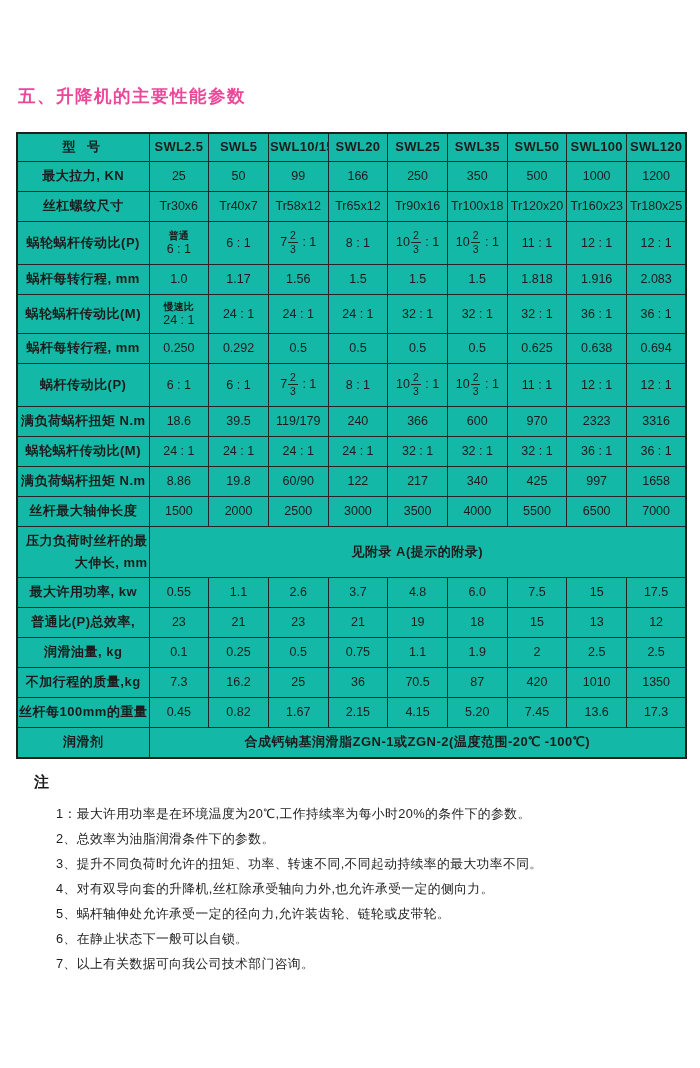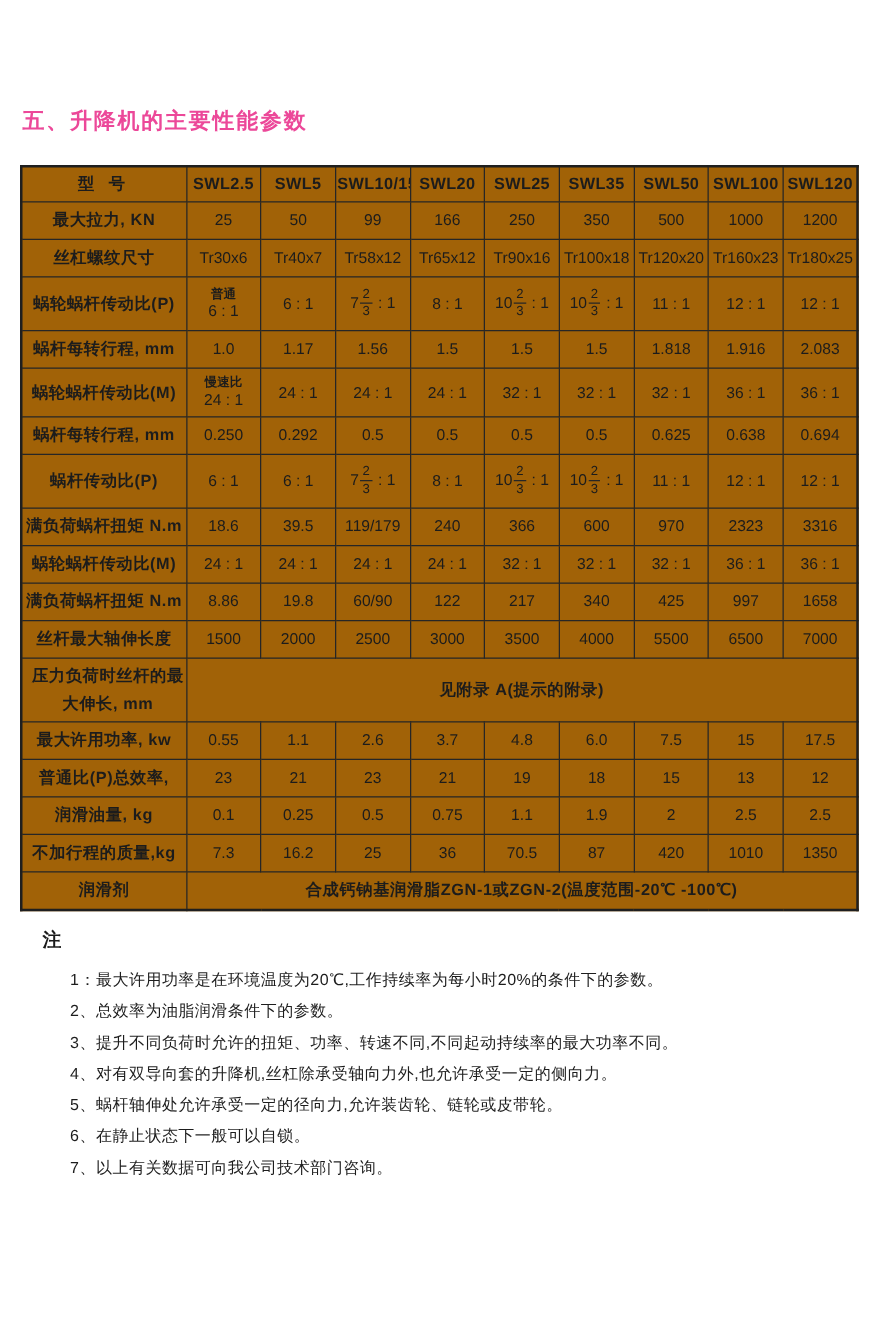--- a/index.html
+++ b/index.html
@@ -23,21 +23,21 @@
     font-weight: bold;
     letter-spacing: 1.5px;
     margin: 0 0 24px 2px;
     color: #ec4899;
   }
   table.spec-table {
     border-collapse: collapse;
     table-layout: fixed;
     width: 670px;
     border: 2.5px solid #1f1f1f;
-    background: #a16207;
+    background: #14b8a6;
   }
   table.spec-table col.label-col { width: 132px; }
   table.spec-table col.data-col  { width: 59.7px; }
   .spec-table th, .spec-table td {
     border: 1.5px solid #262626;
     text-align: center;
     vertical-align: middle;
     padding: 0 1px;
     font-size: 12.5px;
     font-weight: 500;
@@ -55,21 +55,21 @@
   .spec-table tr.r-normal td { height: 29px; }
   .spec-table tr.r-mid td    { height: 38px; }
   .spec-table tr.r-tall td   { height: 42px; }
   .spec-table tr.r-taller td { height: 50px; }
   .spec-table td.label {
     font-size: 13px;
     font-weight: 600;
     letter-spacing: 0.5px;
   }
   .spec-table td.label.left {
-    text-align: center;
+    text-align: right;
     padding-left: 7px;
   }
   .spec-table td.label.left div { line-height: 1.7; }
   .spec-table td.span-cell {
     font-size: 13px;
     font-weight: 600;
     letter-spacing: 0.5px;
   }
   .cell-note {
     display: block;
@@ -330,20 +330,32 @@
           <td class="label">不加行程的质量,kg</td>
           <td>7.3</td>
           <td>16.2</td>
           <td>25</td>
           <td>36</td>
           <td>70.5</td>
           <td>87</td>
           <td>420</td>
           <td>1010</td>
           <td>1350</td>
+        </tr>
+        <tr class="r-normal">
+          <td class="label">丝杆每100mm的重量</td>
+          <td>0.45</td>
+          <td>0.82</td>
+          <td>1.67</td>
+          <td>2.15</td>
+          <td>4.15</td>
+          <td>5.20</td>
+          <td>7.45</td>
+          <td>13.6</td>
+          <td>17.3</td>
         </tr>
         <tr class="r-normal">
           <td class="label">润滑剂</td>
           <td colspan="9" class="span-cell">合成钙钠基润滑脂ZGN-1或ZGN-2(温度范围-20℃ -100℃)</td>
         </tr>
       </tbody>
   </table>
 
   <div class="notes">
     <div class="notes-heading">注</div>

